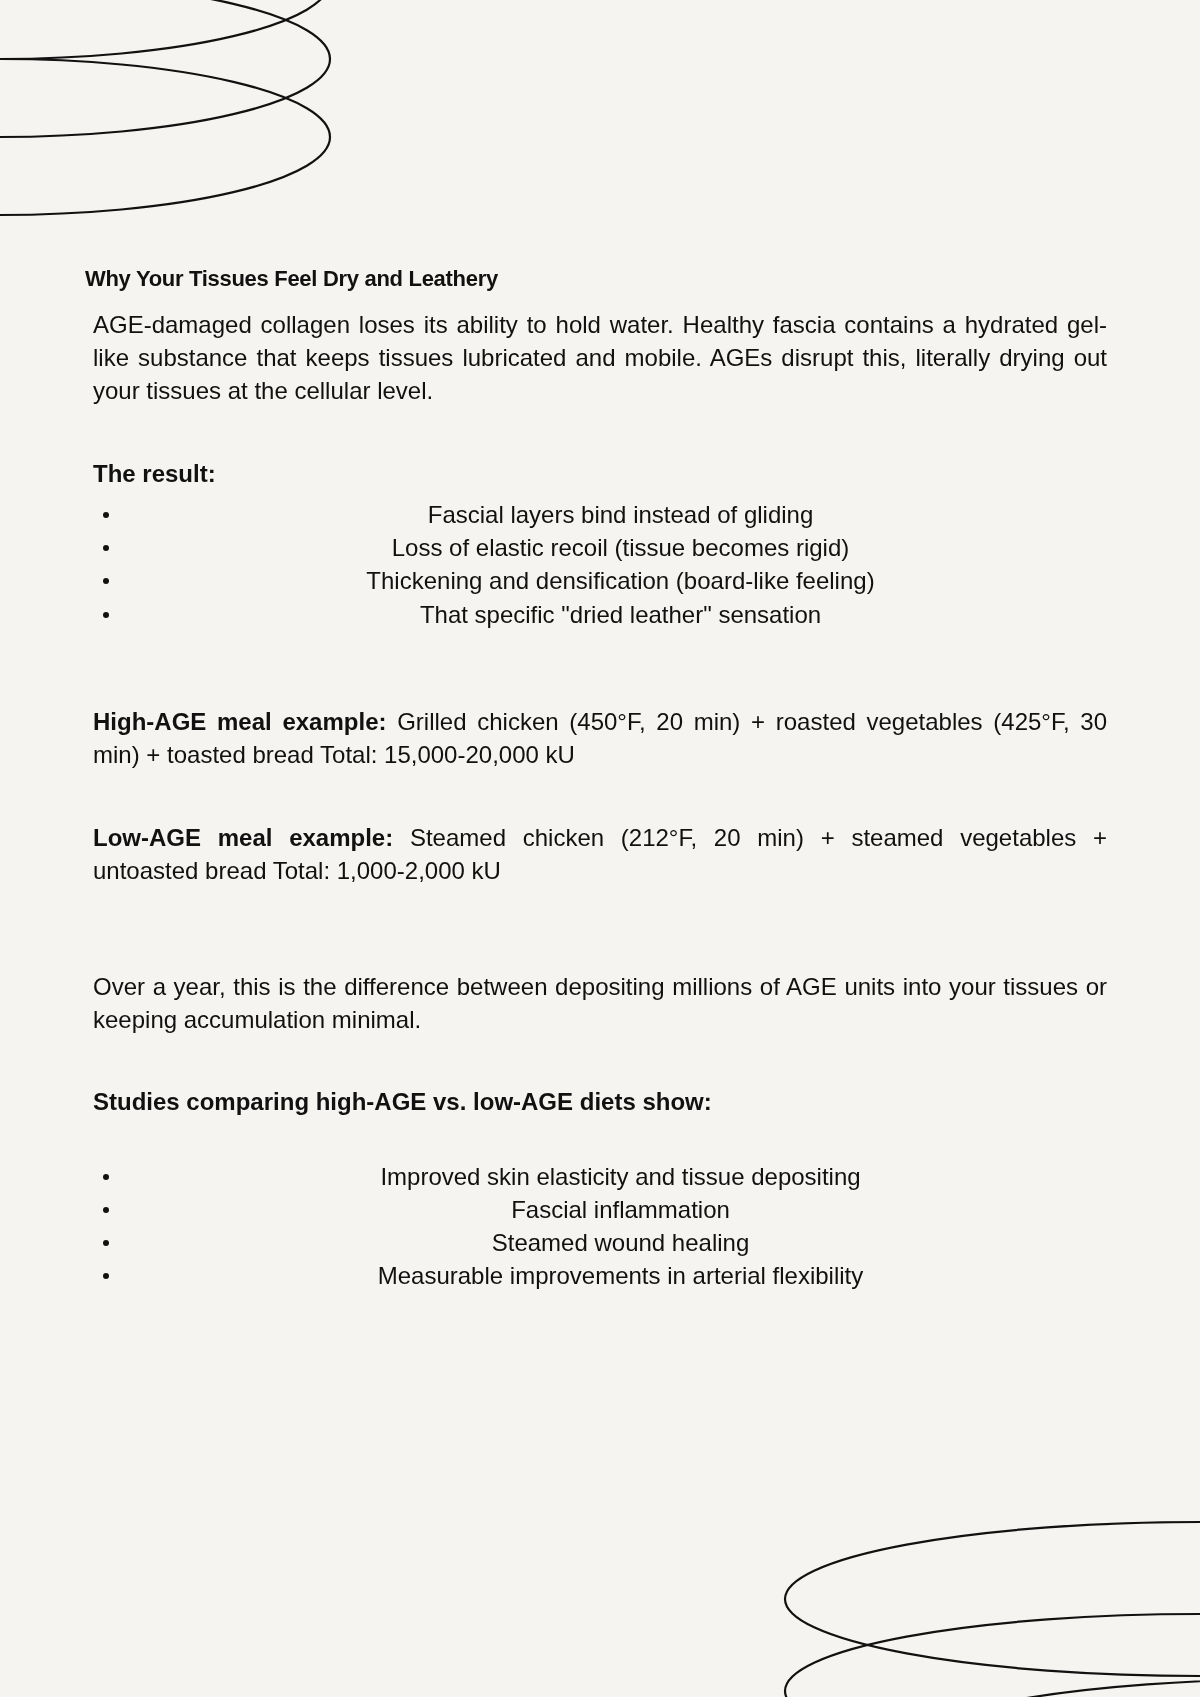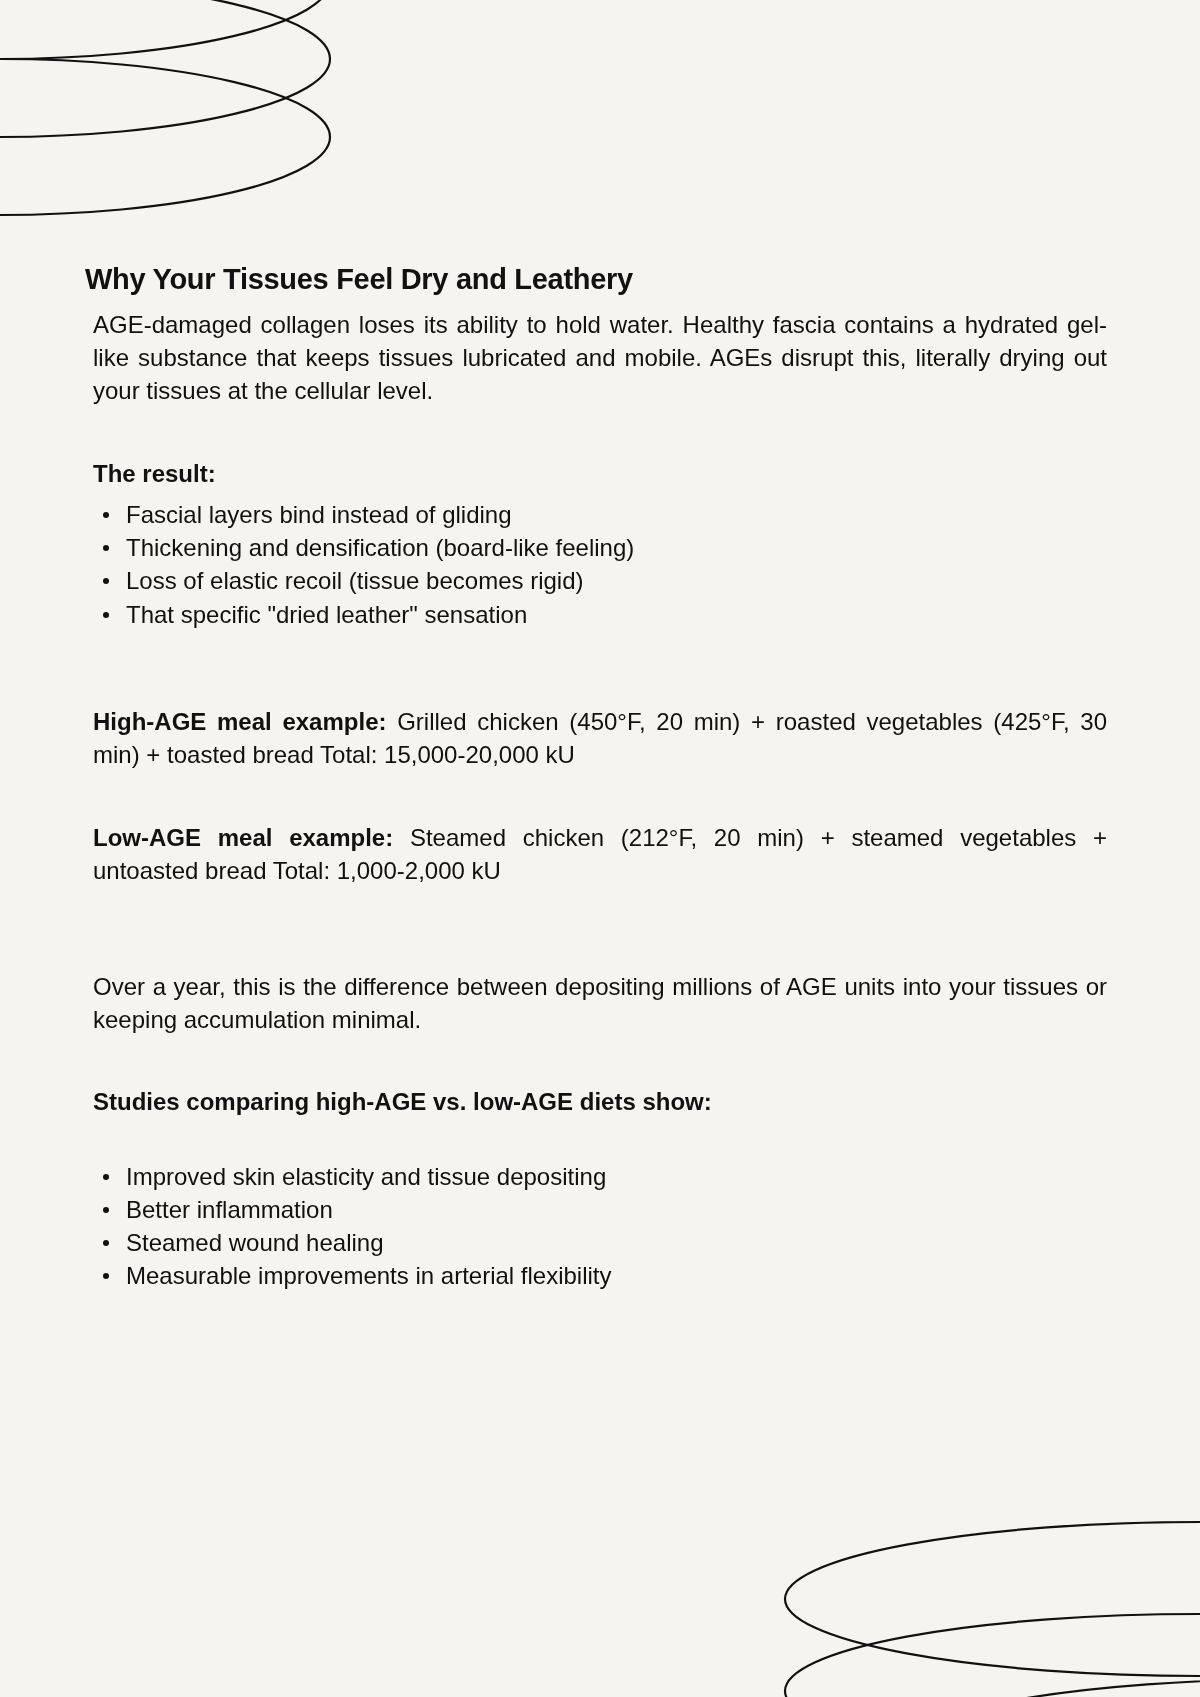--- a/index.html
+++ b/index.html
@@ -8,28 +8,28 @@
       background: #f5f4f0; position: relative;
       font-family: "Liberation Sans", "DejaVu Sans", sans-serif;
       color: #111;
     }
     .deco { position: absolute; left: 0; top: 0; width: 1200px; height: 1697px; pointer-events: none; }
     .content {
       position: absolute; left: 85px; top: 258px; width: 1030px;
       font-size: 24px; line-height: 33.2px;
     }
     h1 {
-      font-size: 29px; font-weight: bold; margin: 0; line-height: 42px;
+      font-size: 22px; font-weight: bold; margin: 0; line-height: 42px;
       letter-spacing: -0.3px;
     }
     p { margin: 8px; text-align: justify; }
     .gap { height: 33.2px; }
     b { font-weight: bold; }
     ul { margin: 0; padding: 0 0 0 41px; list-style: none; }
-    ul li { position: relative; }
+    ul li { position: relative; text-align: center; }
     ul li::before {
       content: ""; position: absolute; left: -23px; top: 14px;
       width: 6px; height: 6px; border-radius: 50%; background: #111;
     }
   </style>
 </head>
 <body>
 
 <svg class="deco" viewBox="0 0 1200 1697" xmlns="http://www.w3.org/2000/svg">
   <g fill="none" stroke="#111" stroke-width="2.2">
@@ -43,22 +43,22 @@
 </svg>
 
 <div class="content">
   <h1>Why Your Tissues Feel Dry and Leathery</h1>
   <p>AGE-damaged collagen loses its ability to hold water. Healthy fascia contains a hydrated gel-like substance that keeps tissues lubricated and mobile. AGEs disrupt this, literally drying out your tissues at the cellular level.</p>
   <div class="gap"></div>
 
   <p><b>The result:</b></p>
   <ul>
     <li>Fascial layers bind instead of gliding</li>
+    <li>Loss of elastic recoil (tissue becomes rigid)</li>
     <li>Thickening and densification (board-like feeling)</li>
-    <li>Loss of elastic recoil (tissue becomes rigid)</li>
     <li>That specific "dried leather" sensation</li>
   </ul>
   <div class="gap"></div>
 
   <div class="gap"></div>
 
   <p><b>High-AGE meal example:</b><span> Grilled chicken (450°F, 20 min) + roasted vegetables (425°F, 30 min) + toasted bread Total: 15,000-20,000 kU</span></p>
   <div class="gap"></div>
 
   <p><b>Low-AGE meal example:</b><span> Steamed chicken (212°F, 20 min) + steamed vegetables + untoasted bread Total: 1,000-2,000 kU</span></p>
@@ -66,17 +66,17 @@
 
   <div class="gap"></div>
 
   <p>Over a year, this is the difference between depositing millions of AGE units into your tissues or keeping accumulation minimal.</p>
   <div class="gap"></div>
 
   <p><b>Studies comparing high-AGE vs. low-AGE diets show:</b></p>
   <div class="gap"></div>
   <ul>
     <li>Improved skin elasticity and tissue depositing</li>
-    <li>Better inflammation</li>
+    <li>Fascial inflammation</li>
     <li>Steamed wound healing</li>
     <li>Measurable improvements in arterial flexibility</li>
   </ul>
 </div>
 
 </body></html>

